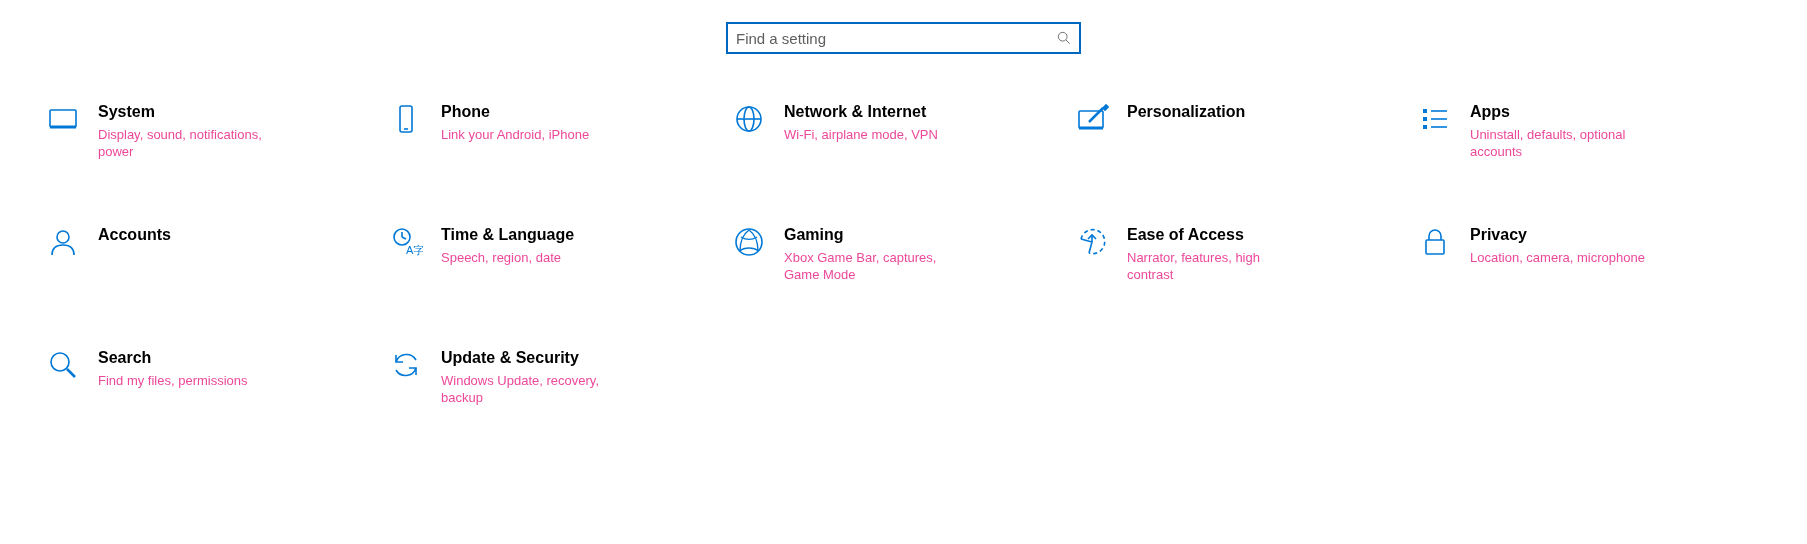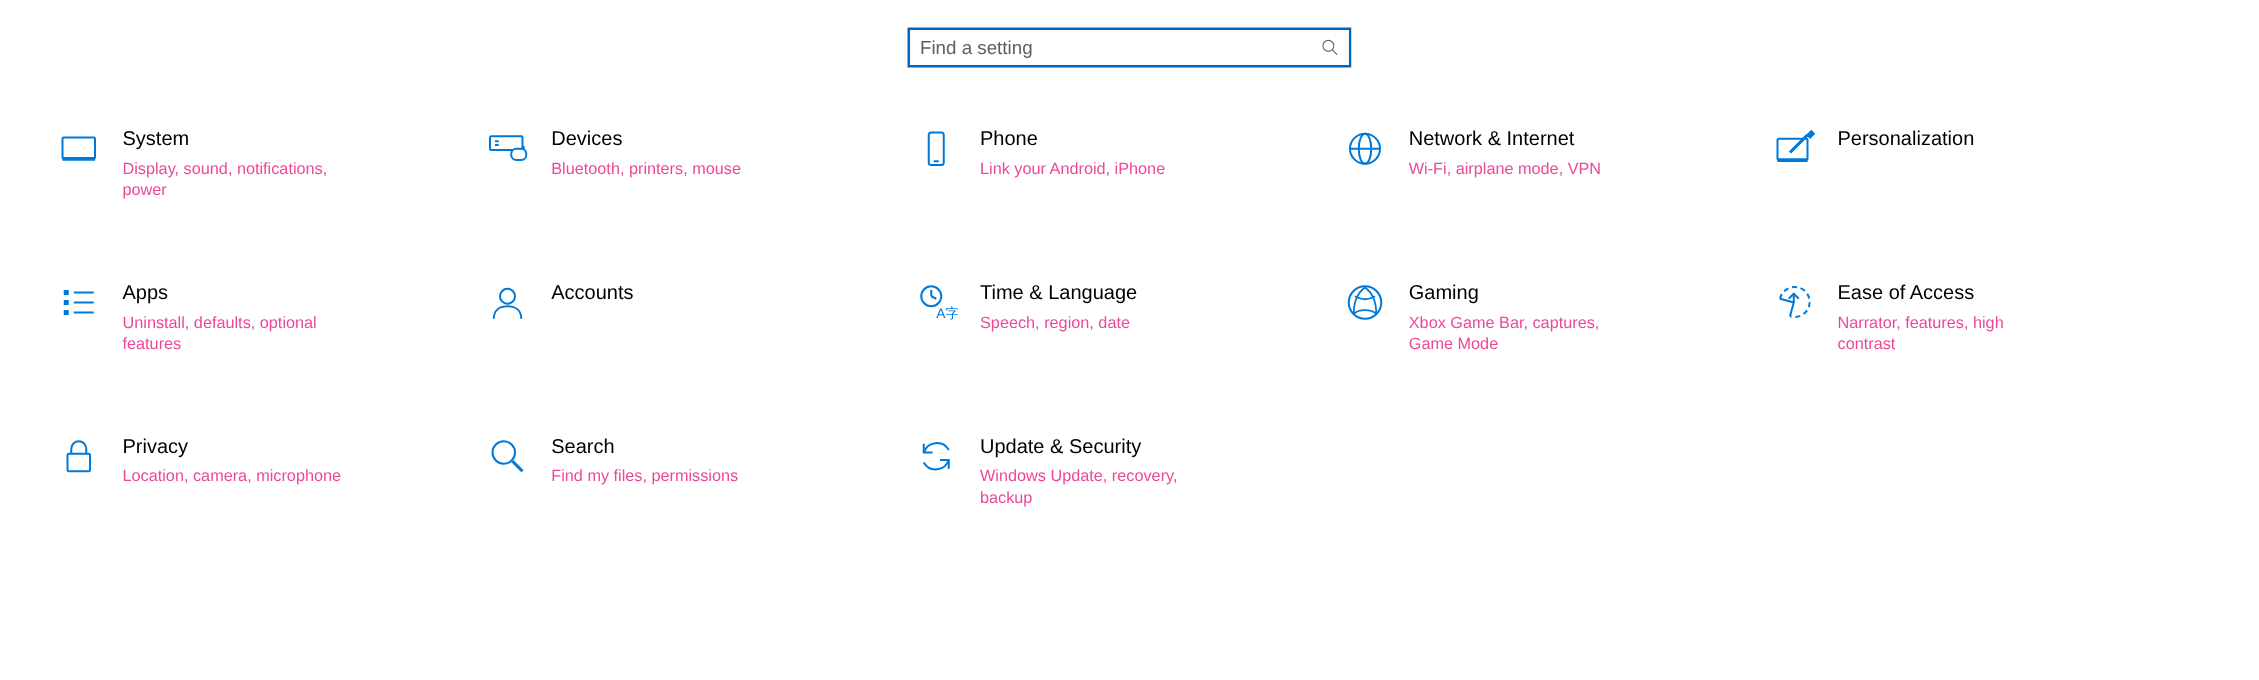--- a/index.html
+++ b/index.html
@@ -7,21 +7,21 @@
     .search-wrap { display:flex; justify-content:center; padding-top:22px; padding-bottom:48px; }
     .search-box { position:relative; width:355px; height:32px; border:2px solid #0067c0; display:flex; align-items:center; }
     .search-input { flex:1; height:100%; border:none; outline:none; font-size:15px; padding:0 30px 0 8px; color:#000; }
     .search-input::placeholder { color:#5e5e5e; }
     .search-icon-svg { position:absolute; right:8px; top:50%; transform:translateY(-50%); width:14px; height:14px; }
     .grid { display:grid; grid-template-columns:repeat(5,1fr); column-gap:0; row-gap:65px; padding:0 46px; }
     .category { display:flex; align-items:flex-start; cursor:pointer; }
     .icon-box { width:34px; height:34px; flex-shrink:0; display:flex; align-items:center; justify-content:center; }
     .icon-box svg { stroke:#0078d7; fill:none; stroke-width:1.6; }
     .txt { margin-left:18px; padding-right:20px; max-width:200px; }
-    .title { font-size:16px; color:#000000; font-weight:400; line-height:20px; padding-bottom:4px; }
+    .title { font-size:16px; color:#000000; font-weight:700; line-height:20px; padding-bottom:4px; }
     .desc { font-size:13px; color:#ec4899; line-height:17px; }
   </style>
 </head>
 <body>
 
 <div class="search-wrap">
   <div class="search-box">
     <input class="search-input" type="text" placeholder="Find a setting" style="">
     <svg class="search-icon-svg" viewBox="0 0 16 16">
         <circle cx="6.5" cy="6.5" r="5" stroke="#5e5e5e" fill="none" stroke-width="1"></circle>
@@ -38,35 +38,20 @@
           <rect x="4" y="8" width="26" height="17" rx="1"></rect>
           <line x1="4" y1="25" x2="30" y2="25" stroke-width="3"></line>
         </svg>
       </div>
     <div class="txt">
         <div class="title">System</div>
         <div class="desc">Display, sound, notifications, power</div>
       </div>
   </div>
 
-  <div class="category">
-    <div class="icon-box">
-        <svg viewBox="0 0 34 34">
-          <rect x="3" y="7" width="26" height="11" rx="1"></rect>
-          <line x1="7" y1="11" x2="10" y2="11"></line>
-          <line x1="7" y1="14" x2="10" y2="14"></line>
-          <rect x="20" y="17" width="12" height="9" rx="4" fill="#fff"></rect>
-          <line x1="30" y1="17" x2="30" y2="15"></line>
-        </svg>
-      </div>
-    <div class="txt">
-        <div class="title">Devices</div>
-        <div class="desc">Bluetooth, printers, mouse</div>
-      </div>
-  </div>
 
   <div class="category">
     <div class="icon-box">
         <svg viewBox="0 0 34 34">
           <rect x="11" y="4" width="12" height="26" rx="2"></rect>
           <line x1="15" y1="27" x2="19" y2="27"></line>
         </svg>
       </div>
     <div class="txt">
         <div class="title">Phone</div>
@@ -108,21 +93,21 @@
           <rect x="5" y="7" width="4" height="4" fill="#0078d7" stroke="none"></rect>
           <rect x="5" y="15" width="4" height="4" fill="#0078d7" stroke="none"></rect>
           <rect x="5" y="23" width="4" height="4" fill="#0078d7" stroke="none"></rect>
           <line x1="13" y1="9" x2="29" y2="9"></line>
           <line x1="13" y1="17" x2="29" y2="17"></line>
           <line x1="13" y1="25" x2="29" y2="25"></line>
         </svg>
       </div>
     <div class="txt">
         <div class="title">Apps</div>
-        <div class="desc">Uninstall, defaults, optional features</div>
+        <div class="desc">Uninstall, defaults, optional accounts</div>
       </div>
   </div>
 
   <div class="category">
     <div class="icon-box">
         <svg viewBox="0 0 34 34">
           <circle cx="17" cy="12" r="6"></circle>
           <path d="M6 30 C6 22 12 20 17 20 C22 20 28 22 28 30"></path>
         </svg>
       </div>

